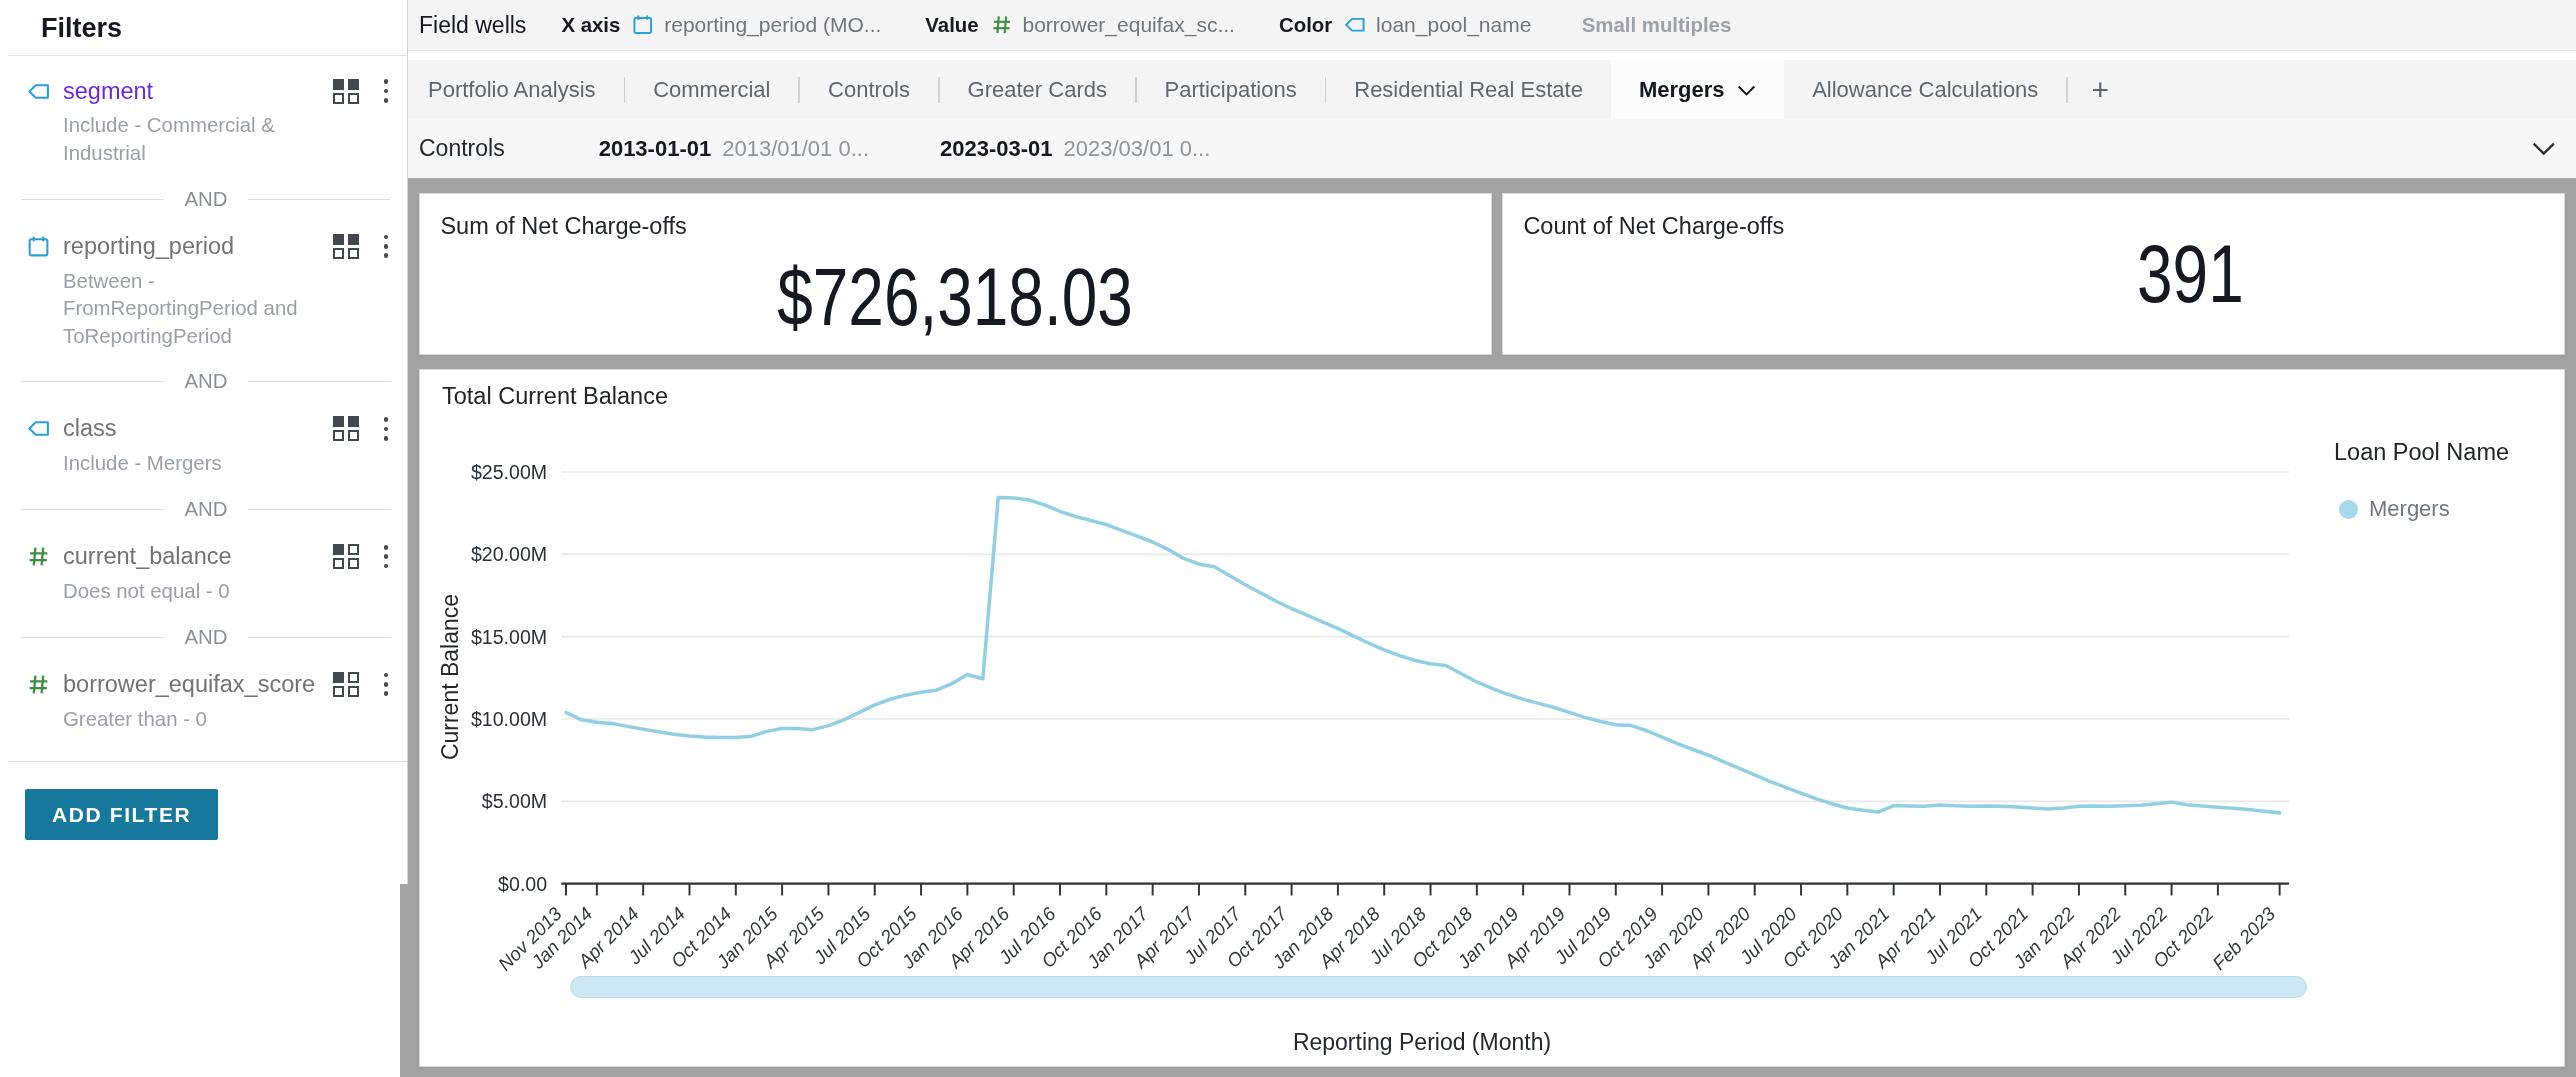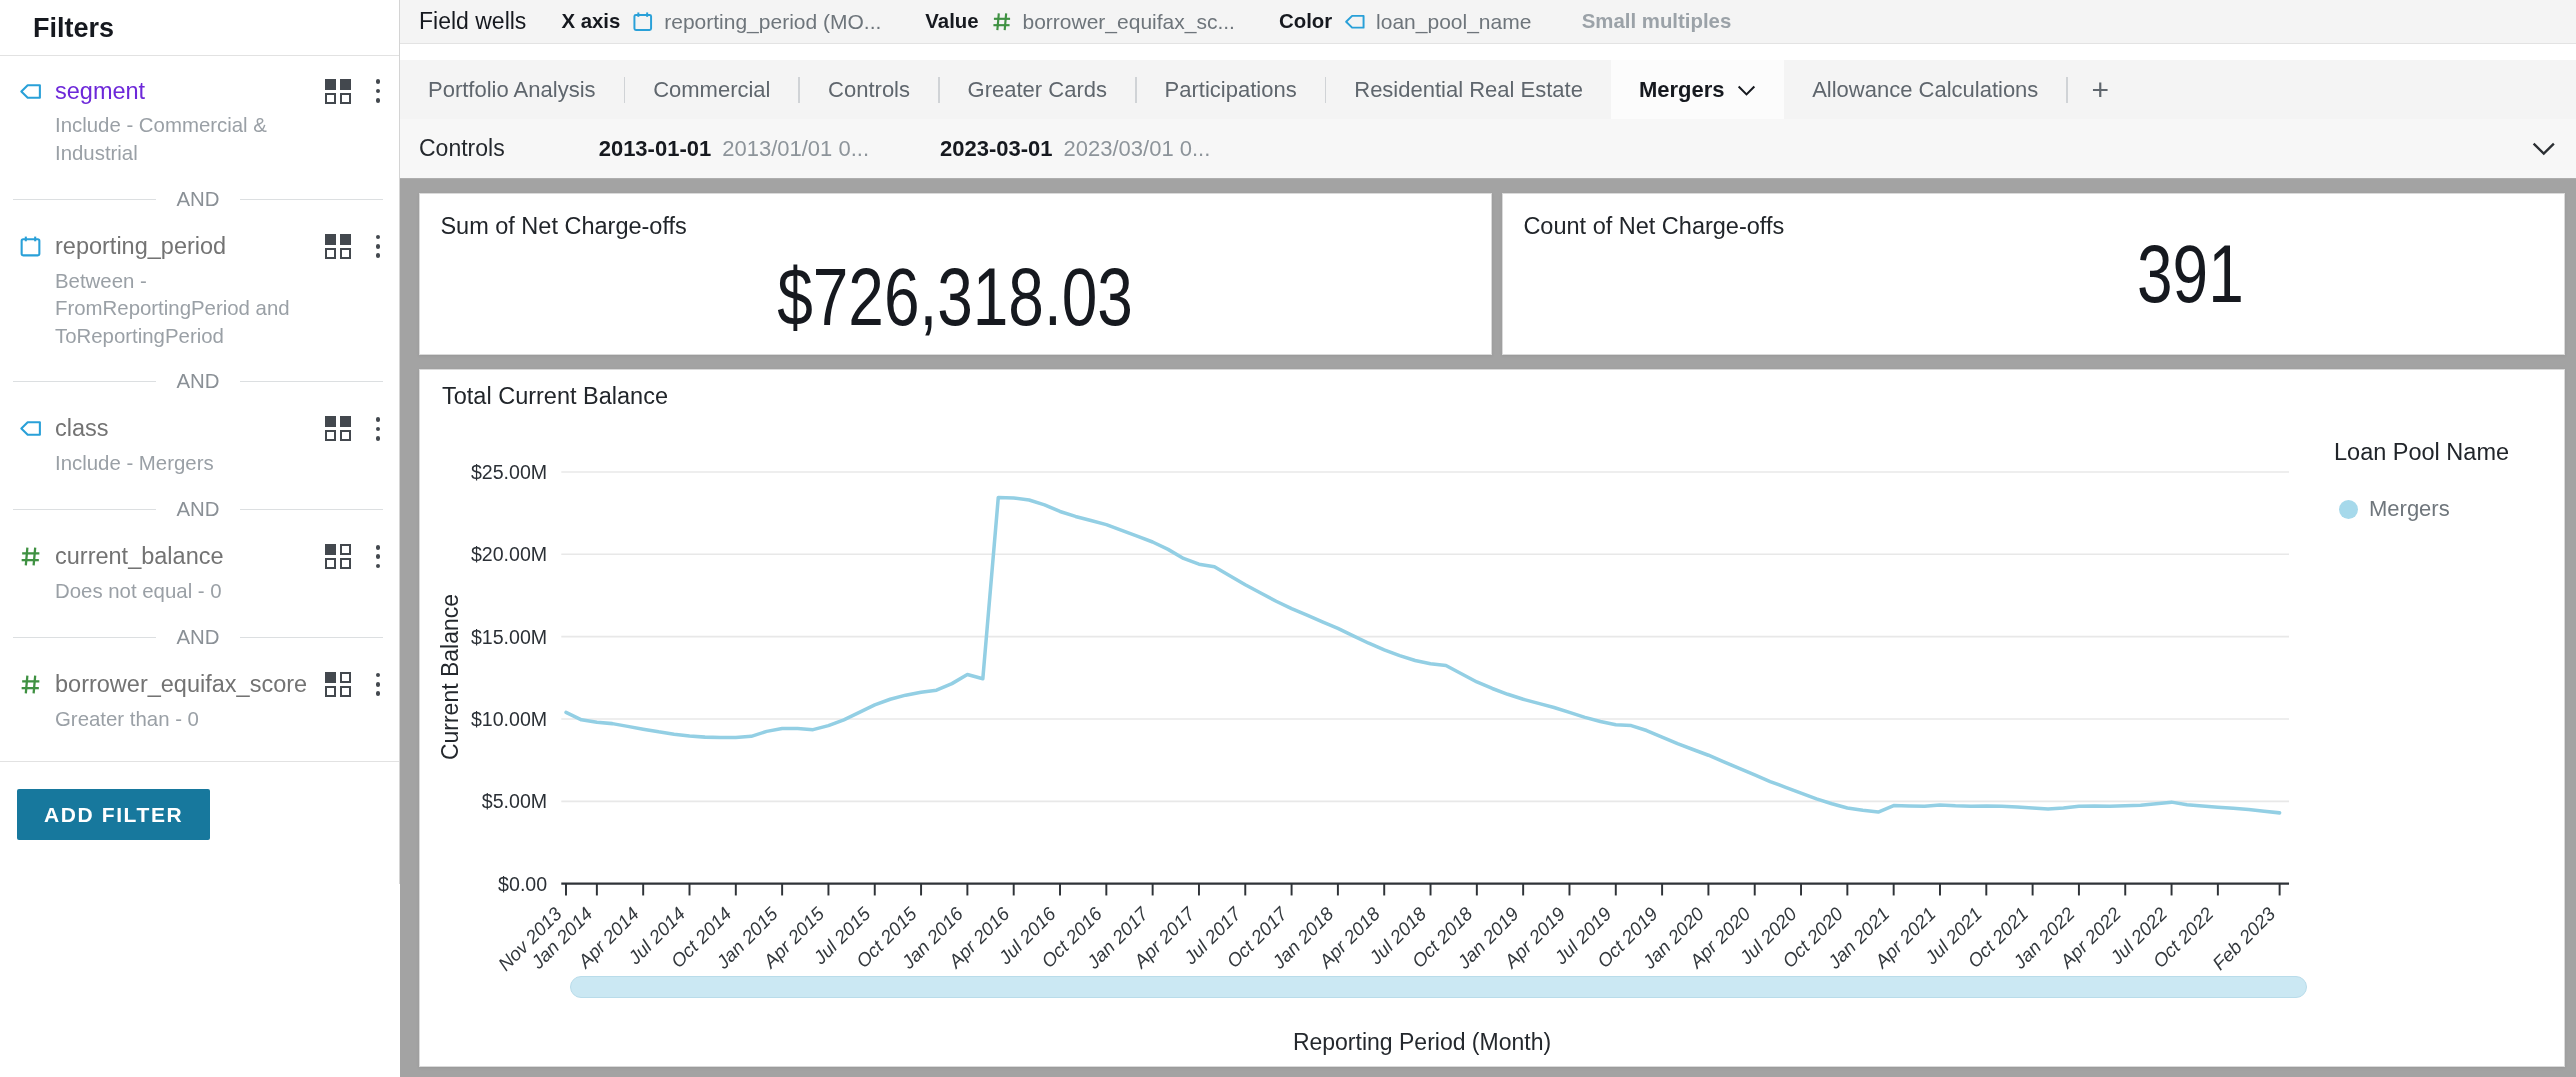--- a/index.html
+++ b/index.html
@@ -1,20 +1,20 @@
 <!DOCTYPE html>
 <html style="font-size:12.6px"><head>
 <meta charset="utf-8">
 <style>
   html,body{margin:0;padding:0;background:#fff;}
   .root{position:relative;width:2576px;height:1078px;background:#fff;
         font-family:"Liberation Sans",sans-serif;color:#16191f;overflow:hidden;}
 
   
-  .sidebar{position:absolute;left:0;top:0;width:400px;height:884px;background:#fff;
+  .sidebar{position:absolute;left:8px;top:0;width:400px;height:884px;background:#fff;
            border-right:1.6px solid #d4d4d4;box-sizing:border-box;z-index:5;}
   .filters-title{font-size:27px;font-weight:700;padding:12.6px 0 11px 33px;}
   .sidebar-divider{height:0;border-top:1.6px solid #e2e2e2;}
   .filter-item{padding:22px 14px 4.7px 17px;}
   .filter-row{display:flex;align-items:center;}
   .filter-ficon{width:27px;height:27px;flex:0 0 27px;margin-right:11px;display:flex;align-items:center;justify-content:center;}
   .filter-name{font-size:23.5px;color:#737373;flex:1 1 auto;white-space:nowrap;overflow:hidden;}
   .filter-name.muted{color:#6d28d9;}
   .gridicon{display:grid;grid-template-columns:11px 11px;grid-gap:3.1px;margin:0 20.4px 0 6.3px;cursor:pointer;}
   .gridicon i{width:11px;height:11px;border:2.4px solid #43484e;box-sizing:border-box;display:block;}
@@ -25,21 +25,21 @@
   .filter-cond{font-size:20.4px;line-height:27.5px;color:#9aa0a6;margin:7.8px 0 0 38px;width:271px;}
   .and-sep{display:flex;align-items:center;padding:15.7px 15.7px 0 12.6px;color:#8a9096;font-size:20.4px;}
   .and-sep .ln{flex:1 1 auto;border-top:1.6px solid #dcdfe1;}
   .and-sep .tx{padding:0 20.4px;}
   .add-filter-wrap{padding:27px 0 0 17px;}
   .add-filter-btn{display:inline-block;background:#17789d;color:#fff;font-size:21px;font-weight:700;
                   letter-spacing:1.6px;padding:13.3px 27px;border:none;border-radius:2px;cursor:pointer;
                   font-family:"Liberation Sans",sans-serif;}
 
   
-  .topbar{position:absolute;left:400px;top:0;right:0;height:44px;background:#f4f4f4;
+  .topbar{position:absolute;left:400px;top:0;right:0;height:51px;background:#f4f4f4;
           display:flex;align-items:center;border-bottom:0.8px solid #e3e3e3;box-sizing:border-box;}
   .topbar .fw-title{font-size:23px;color:#16191f;margin:0 35px 0 19px;}
   .fw-item{display:flex;align-items:center;margin-right:44px;}
   .fw-label{font-size:20.4px;font-weight:700;color:#16191f;margin-right:11px;white-space:nowrap;}
   .fw-field{font-size:21px;color:#6e757b;margin-left:9.4px;white-space:nowrap;}
   .fw-small{font-size:20.4px;font-weight:700;color:#9ba2a8;margin-left:6.3px;white-space:nowrap;}
 
   .tabbar{position:absolute;left:400px;top:60px;right:0;height:60px;background:#f4f4f4;
           display:flex;align-items:stretch;}
   .tab{display:flex;align-items:center;padding:0 28px;font-size:22px;color:#5f666d;cursor:pointer;white-space:nowrap;justify-content:center;}

